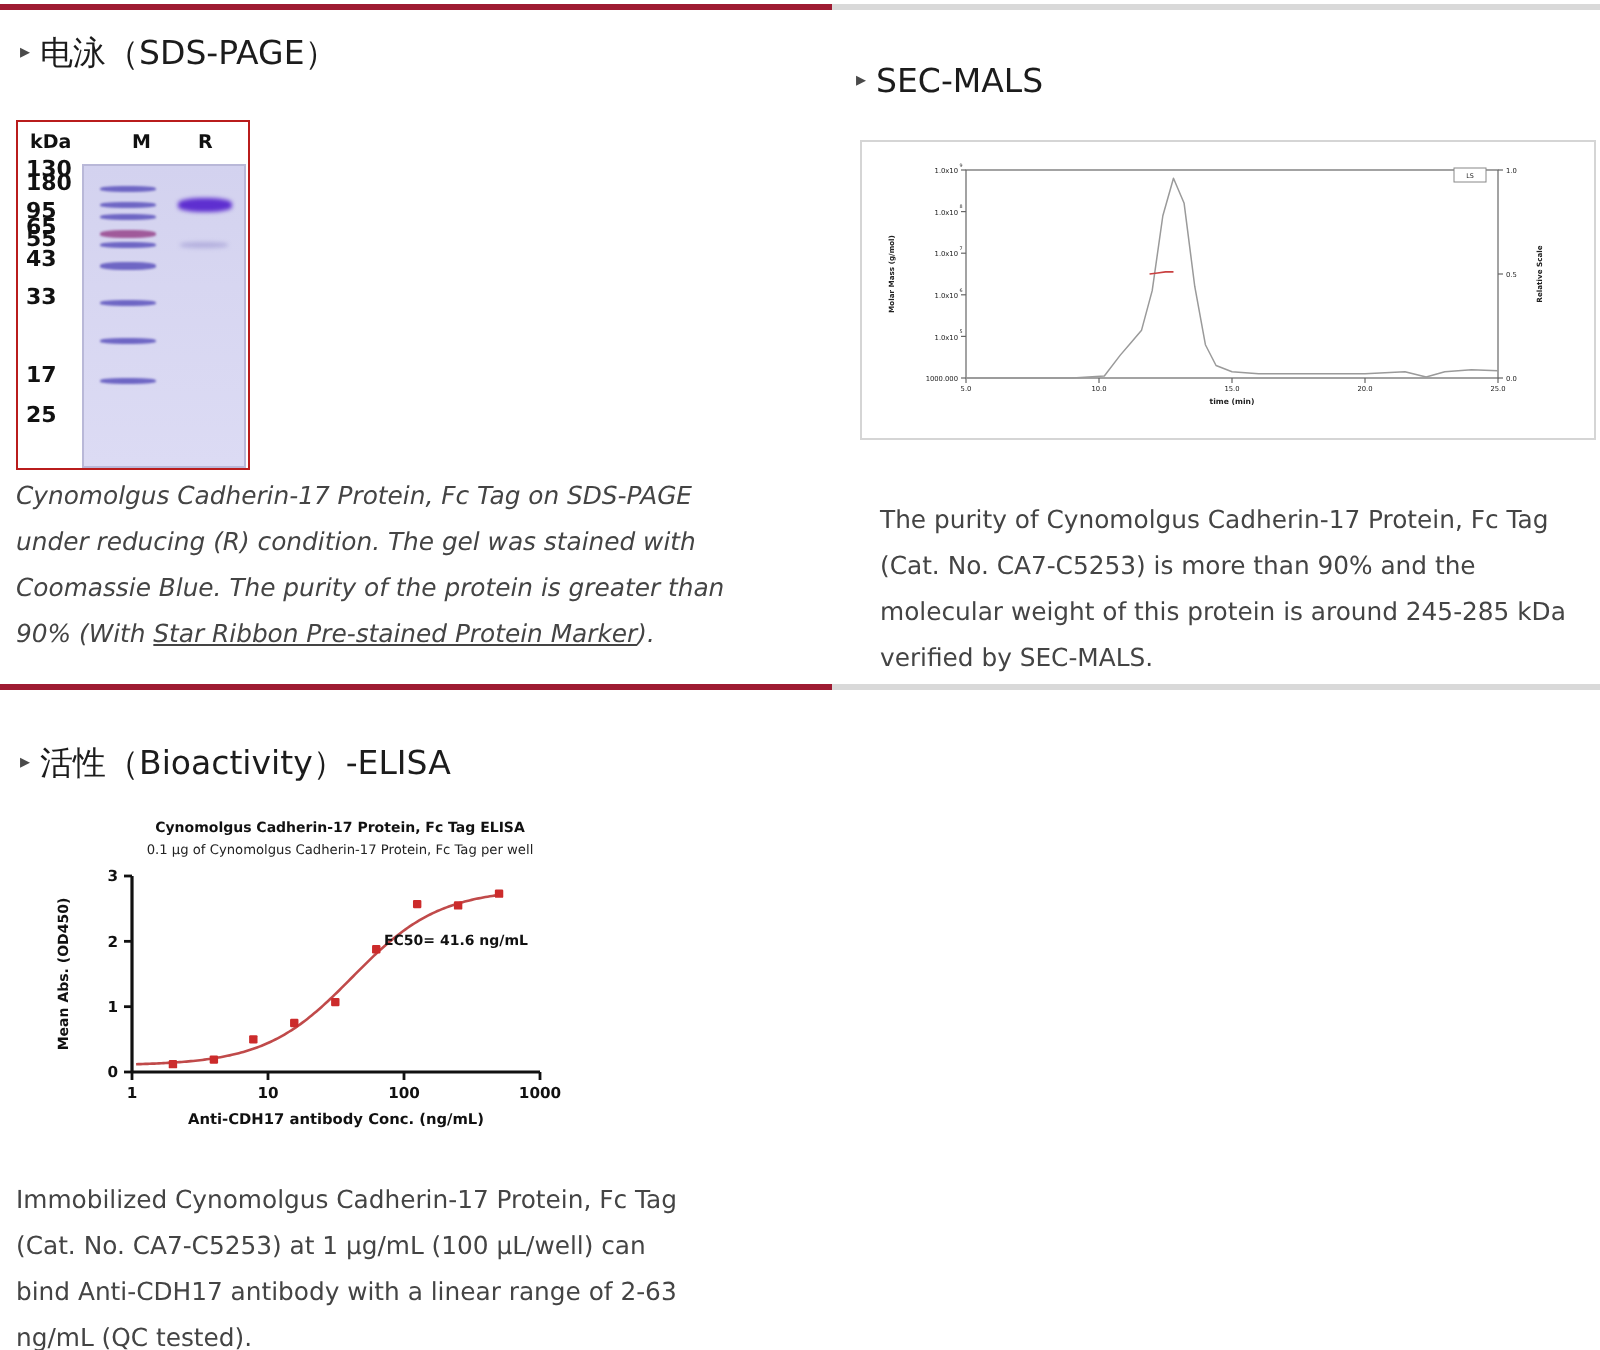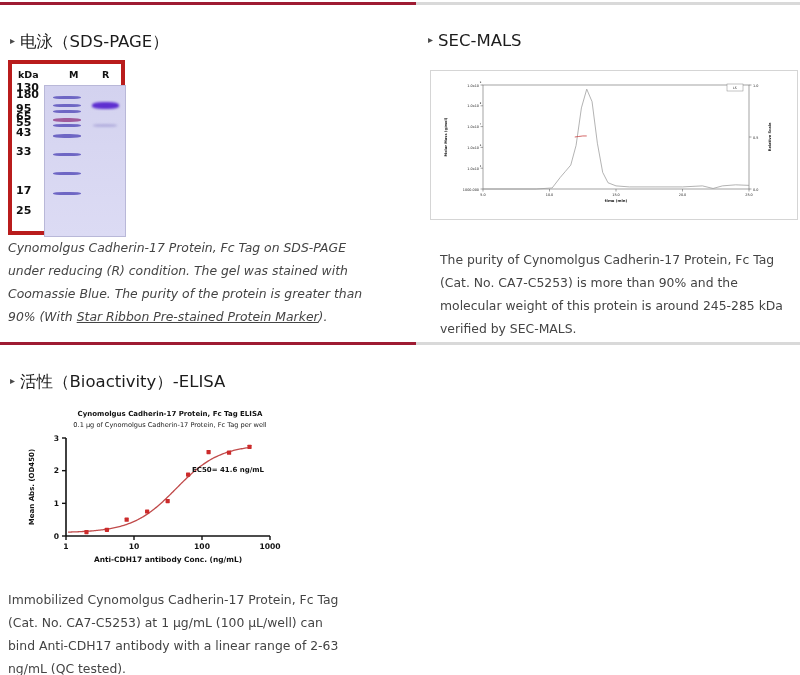--- a/index.html
+++ b/index.html
@@ -43,21 +43,21 @@
     font-family: "DejaVu Sans", "Liberation Sans", sans-serif;
     white-space: nowrap;
   }
   .section-heading .bullet {
     display: inline-block;
     color: #4a4a4a;
     font-size: 10px;
     vertical-align: 3px;
     margin-right: 5px;
   }
-  #heading-sds { left: 10px; top: 31px; }
+  #heading-sds { left: 10px; top: 16px; }
   #heading-sec { left: 428px; top: 31px; }
   #heading-elisa { left: 10px; top: 371px; }
 
   
   .caption {
     position: absolute;
     font-size: 12.4px;
     line-height: 23px;
     color: #444444;
   }
@@ -70,21 +70,21 @@
     cursor: pointer;
   }
 
   
   #gel-figure {
     position: absolute;
     left: 8px;
     top: 60px;
     width: 117px;
     height: 175px;
-    border: 4px solid #b91c1c;
+    border: 1px solid #b91c1c;
     background: #ffffff;
     box-sizing: border-box;
     text-decoration: underline;
   }
   .gel-lane-headers {
     position: absolute;
     top: 3px;
     left: 0;
     width: 115px;
     height: 16px;

